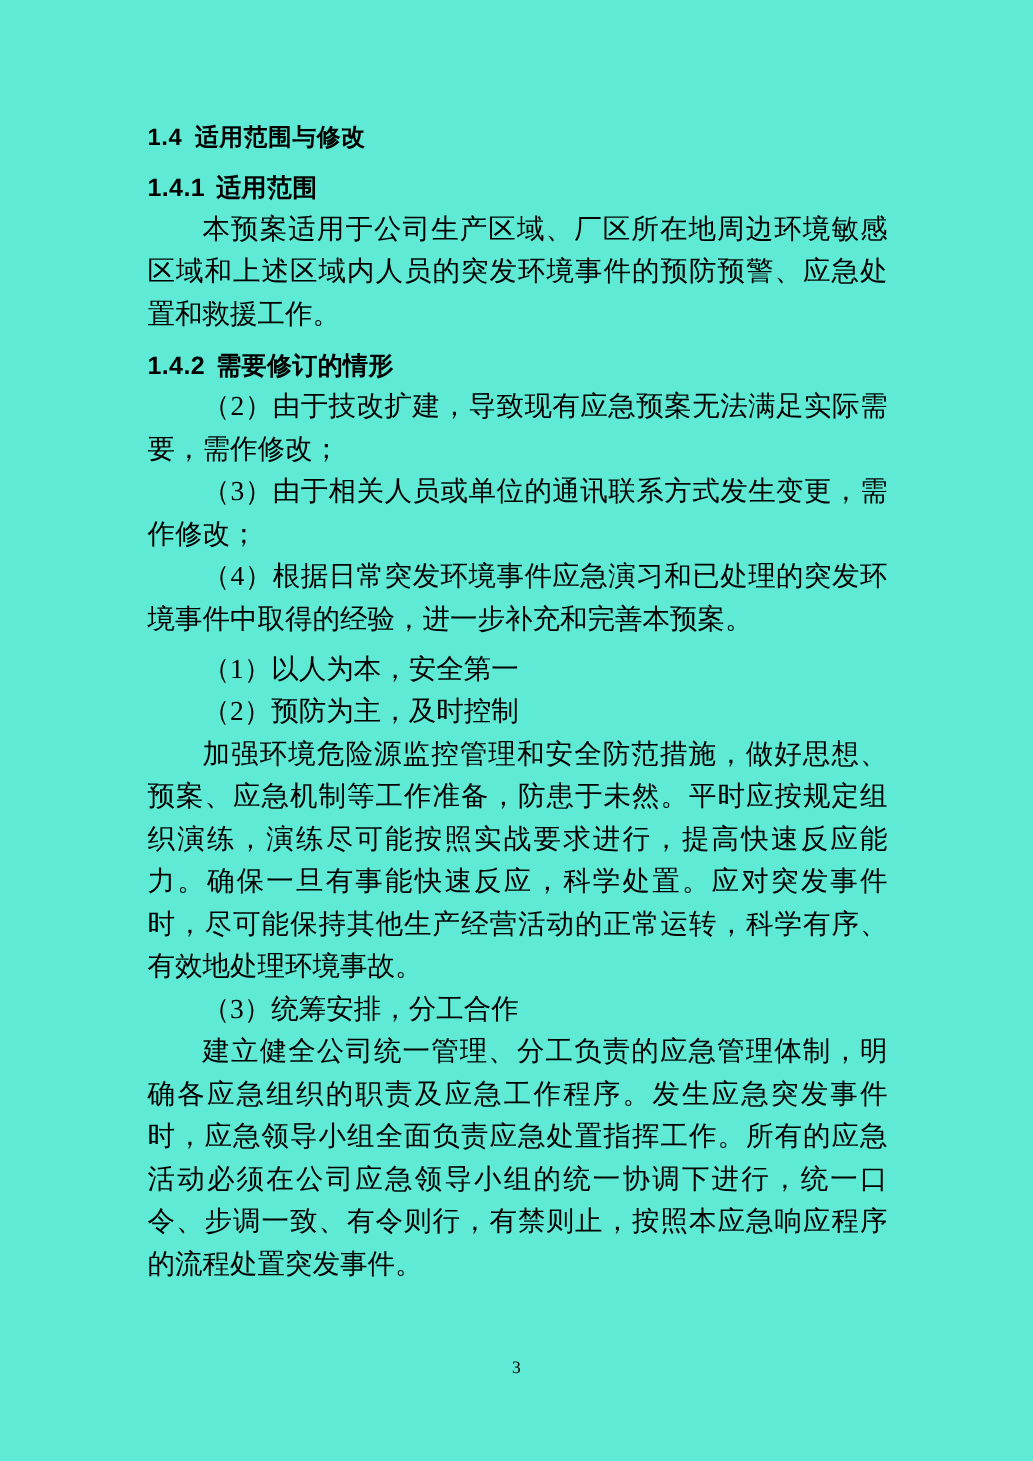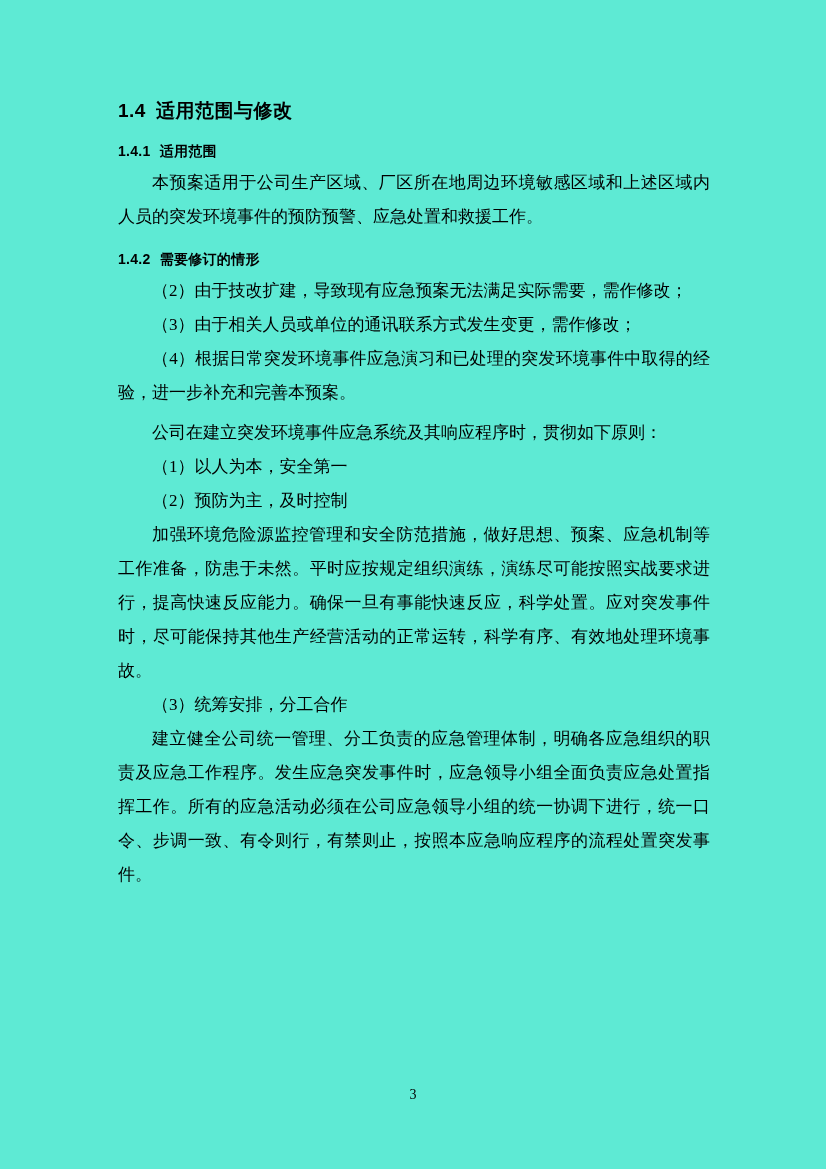--- a/index.html
+++ b/index.html
@@ -31,30 +31,30 @@
     line-height: 30px;
     margin: 0 0 6px 0;
     letter-spacing: 0.5px;
   }
   .h2 .num {
     margin-right: 10px;
   }
   .h3 {
     font-family: "Liberation Sans", "DejaVu Sans", sans-serif;
     font-weight: bold;
-    font-size: 14px;
+    font-size: 20px;
     line-height: 26px;
     margin: 12px 0 2px 0;
     letter-spacing: 0.3px;
   }
   .h3 .num {
     margin-right: 9px;
   }
   p.body {
-    font-size: 17px;
+    font-size: 22px;
     line-height: 34px;
     margin: 0;
     text-align: justify;
     text-justify: inter-ideograph;
     text-indent: 2em;
   }
   .gap-sm { height: 6px; }
   .section-1-5 {
     margin-top: 22px;
   }
@@ -88,21 +88,20 @@
       <span class="num">1.4.2</span><span>需要修订的情形</span>
     </h3>
 
     <p class="body">（2）由于技改扩建，导致现有应急预案无法满足实际需要，需作修改；</p>
     <p class="body">（3）由于相关人员或单位的通讯联系方式发生变更，需作修改；</p>
     <p class="body">（4）根据日常突发环境事件应急演习和已处理的突发环境事件中取得的经验，进一步补充和完善本预案。</p>
 
 
     <div class="gap-sm"></div>
 
-    <p class="body">公司在建立突发环境事件应急系统及其响应程序时，贯彻如下原则：</p>
     <p class="body">（1）以人为本，安全第一</p>
     <p class="body">（2）预防为主，及时控制</p>
     <p class="body">加强环境危险源监控管理和安全防范措施，做好思想、预案、应急机制等工作准备，防患于未然。平时应按规定组织演练，演练尽可能按照实战要求进行，提高快速反应能力。确保一旦有事能快速反应，科学处置。应对突发事件时，尽可能保持其他生产经营活动的正常运转，科学有序、有效地处理环境事故。</p>
     <p class="body">（3）统筹安排，分工合作</p>
     <p class="body">建立健全公司统一管理、分工负责的应急管理体制，明确各应急组织的职责及应急工作程序。发生应急突发事件时，应急领导小组全面负责应急处置指挥工作。所有的应急活动必须在公司应急领导小组的统一协调下进行，统一口令、步调一致、有令则行，有禁则止，按照本应急响应程序的流程处置突发事件。</p>
 
   </div>
 
   <div class="pagenum">3</div>
 </div>

